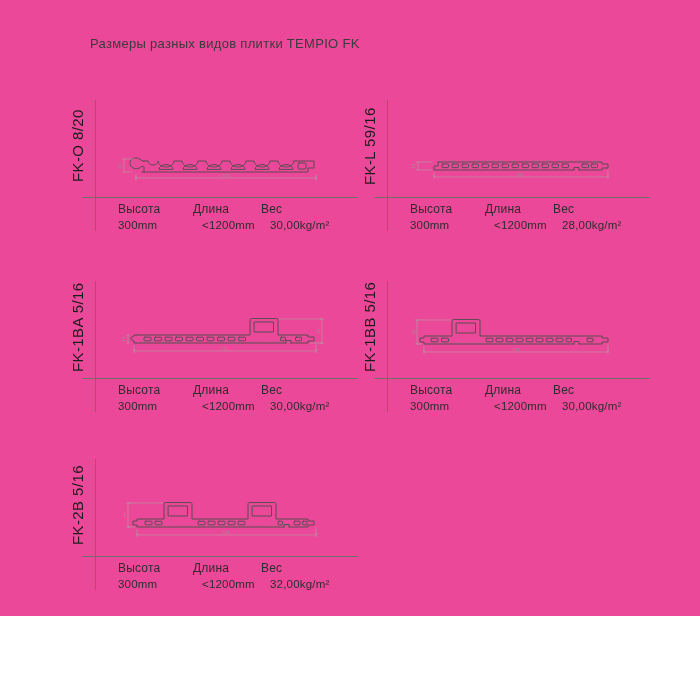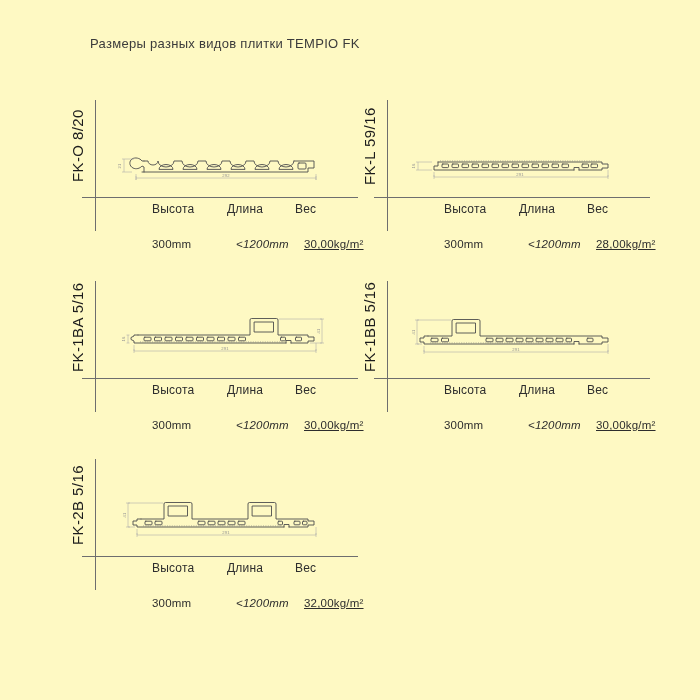--- a/index.html
+++ b/index.html
@@ -1,40 +1,40 @@
 <!DOCTYPE html>
 <html><head>
 <meta charset="utf-8">
 <style>
   * { margin:0; padding:0; box-sizing:border-box; }
   html,body { width:700px; height:700px; background:#ffffff; overflow:hidden;
     font-family:"Liberation Sans","DejaVu Sans",sans-serif; }
-  .canvas { position:relative; width:700px; height:700px; background:#fef9c3;text-align:center; }
+  .canvas { position:relative; width:700px; height:616px; background:#ec4899;text-align:center; }
   .page-title { position:absolute; left:90px; top:36px; font-size:13px;
     color:#3b3b3b; letter-spacing:0.3px; }
   .section { position:absolute; width:300px; height:162px; }
   .sec-1 { left:60px;  top:90px; }
   .sec-2 { left:352px; top:90px; }
   .sec-3 { left:60px;  top:271px; }
   .sec-4 { left:352px; top:271px; }
   .sec-5 { left:60px;  top:449px; }
   .vline { position:absolute; left:35px; top:10px; width:1px; height:131px;
     background:#6e6e6e; }
   .vlabel { position:absolute; left:0; top:6px; width:34px; height:100px;
     display:flex; align-items:center; justify-content:center;
     writing-mode:vertical-rl; transform:rotate(180deg);
     font-size:15px; font-weight:500; color:#1c1c1c; letter-spacing:0.4px;
     white-space:nowrap; }
   .rule { position:absolute; left:22px; top:107px; width:276px; height:1px;
     background:#6e6e6e; }
-  .thead span, .tvals span { position:absolute; white-space:nowrap; color:#2d2d2d;margin-left:34px; }
+  .thead span, .tvals span { position:absolute; white-space:nowrap; color:#2d2d2d; }
   .thead span { top:112px; font-size:12px; font-weight:500; letter-spacing:0.2px; }
-  .tvals span { top:148px; font-size:11.5px; letter-spacing:0.2px; }
+  .tvals span { top:129px; font-size:11.5px; letter-spacing:0.2px; }
   .c-height { left:58px; } .c-length { left:133px; } .c-weight { left:201px; }
-  .v-height { left:58px; } .v-length { left:142px;font-style:italic; } .v-weight { left:210px;text-decoration:underline; }
+  .v-height { left:58px; } .v-length { left:142px; } .v-weight { left:210px; }
   .draw { position:absolute; left:52px; width:220px; height:56px; }
   .row1 .draw { top:46px; } .row2 .draw { top:40px; } .row3 .draw { top:40px; }
   svg { display:block; }
   .prof { stroke:#4d4d4d; stroke-width:0.9; fill:none; stroke-linejoin:round; stroke-linecap:round; }
   .serr { stroke:#7a7a7a; stroke-width:0.55; fill:none; stroke-dasharray:1,1.4; }
   .dim  { stroke:#ababab; stroke-width:0.55; fill:none; }
   .dimtxt { font-size:4.2px; fill:#949494; letter-spacing:0.2px; }
 </style>
 </head>
 <body>

